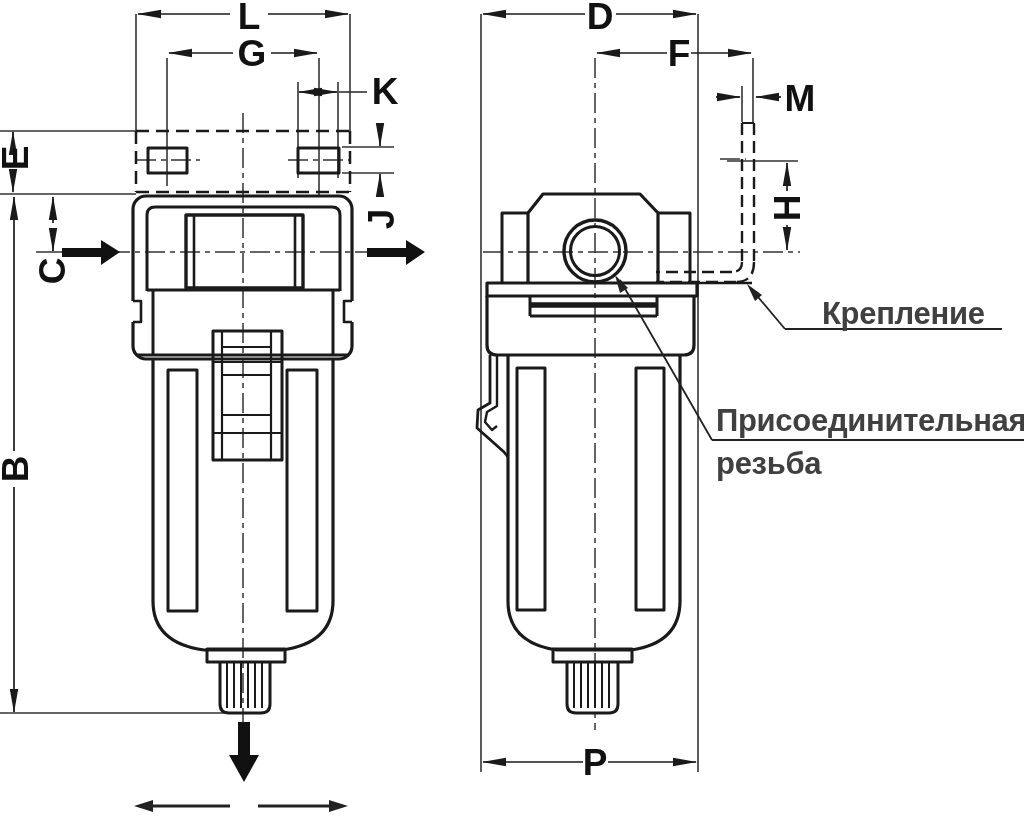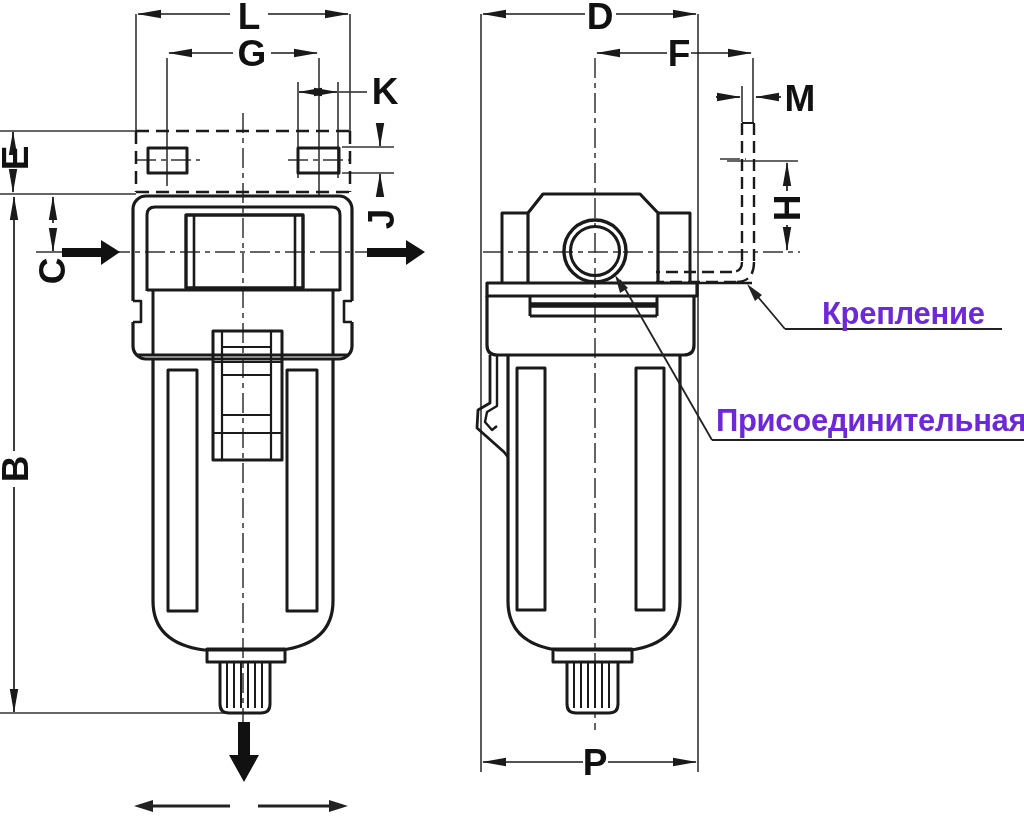--- a/index.html
+++ b/index.html
@@ -2,21 +2,21 @@
 <html><head>
 <meta charset="utf-8">
 <style>
   html,body{margin:0;padding:0;background:#fff;}
   .stage{position:relative;width:1024px;height:817px;background:#fff;overflow:hidden;
          font-family:"Liberation Sans",sans-serif;}
   .stage svg{position:absolute;left:0;top:0;}
   .dim{position:absolute;font:700 37px "Liberation Sans",sans-serif;color:#111;
        transform:translate(-50%,-50%);white-space:nowrap;line-height:1;}
   .dim.rot{transform:translate(-50%,-50%) rotate(-90deg);}
-  .note{position:absolute;font:700 31px "Liberation Sans",sans-serif;color:#6d28d9;
+  .note{position:absolute;font:700 31px "Liberation Sans",sans-serif;color:#404040;
         white-space:nowrap;letter-spacing:-0.3px;line-height:1.2;}
 </style>
 </head>
 <body>
 
 <div class="stage">
 <svg width="1024" height="817" viewBox="0 0 1024 817">
   <defs>
     <marker id="ah" viewBox="0 0 24 10" refX="23" refY="5" markerWidth="24" markerHeight="10" orient="auto" markerUnits="userSpaceOnUse">
       <path d="M24,5 L0,0.8 L0,9.2 Z" fill="#1a1a1a"></path>
@@ -241,13 +241,14 @@
 <div class="dim rot" style="left:15px;top:469px;">B</div>
 <div class="dim rot" style="left:381px;top:219px;">J</div>
 <div class="dim" style="left:600px;top:16px;">D</div>
 <div class="dim" style="left:679px;top:53px;">F</div>
 <div class="dim" style="left:800px;top:98px;">M</div>
 <div class="dim rot" style="left:787px;top:208px;">H</div>
 <div class="dim" style="left:595px;top:762px;">P</div>
 
 <div class="note" style="left:822px;top:295px;">Крепление</div>
 <div class="note" style="left:716px;top:402px;">Присоединительная</div>
+<div class="note" style="left:716px;top:445px;">резьба</div>
 </div>
 
 </body></html>

